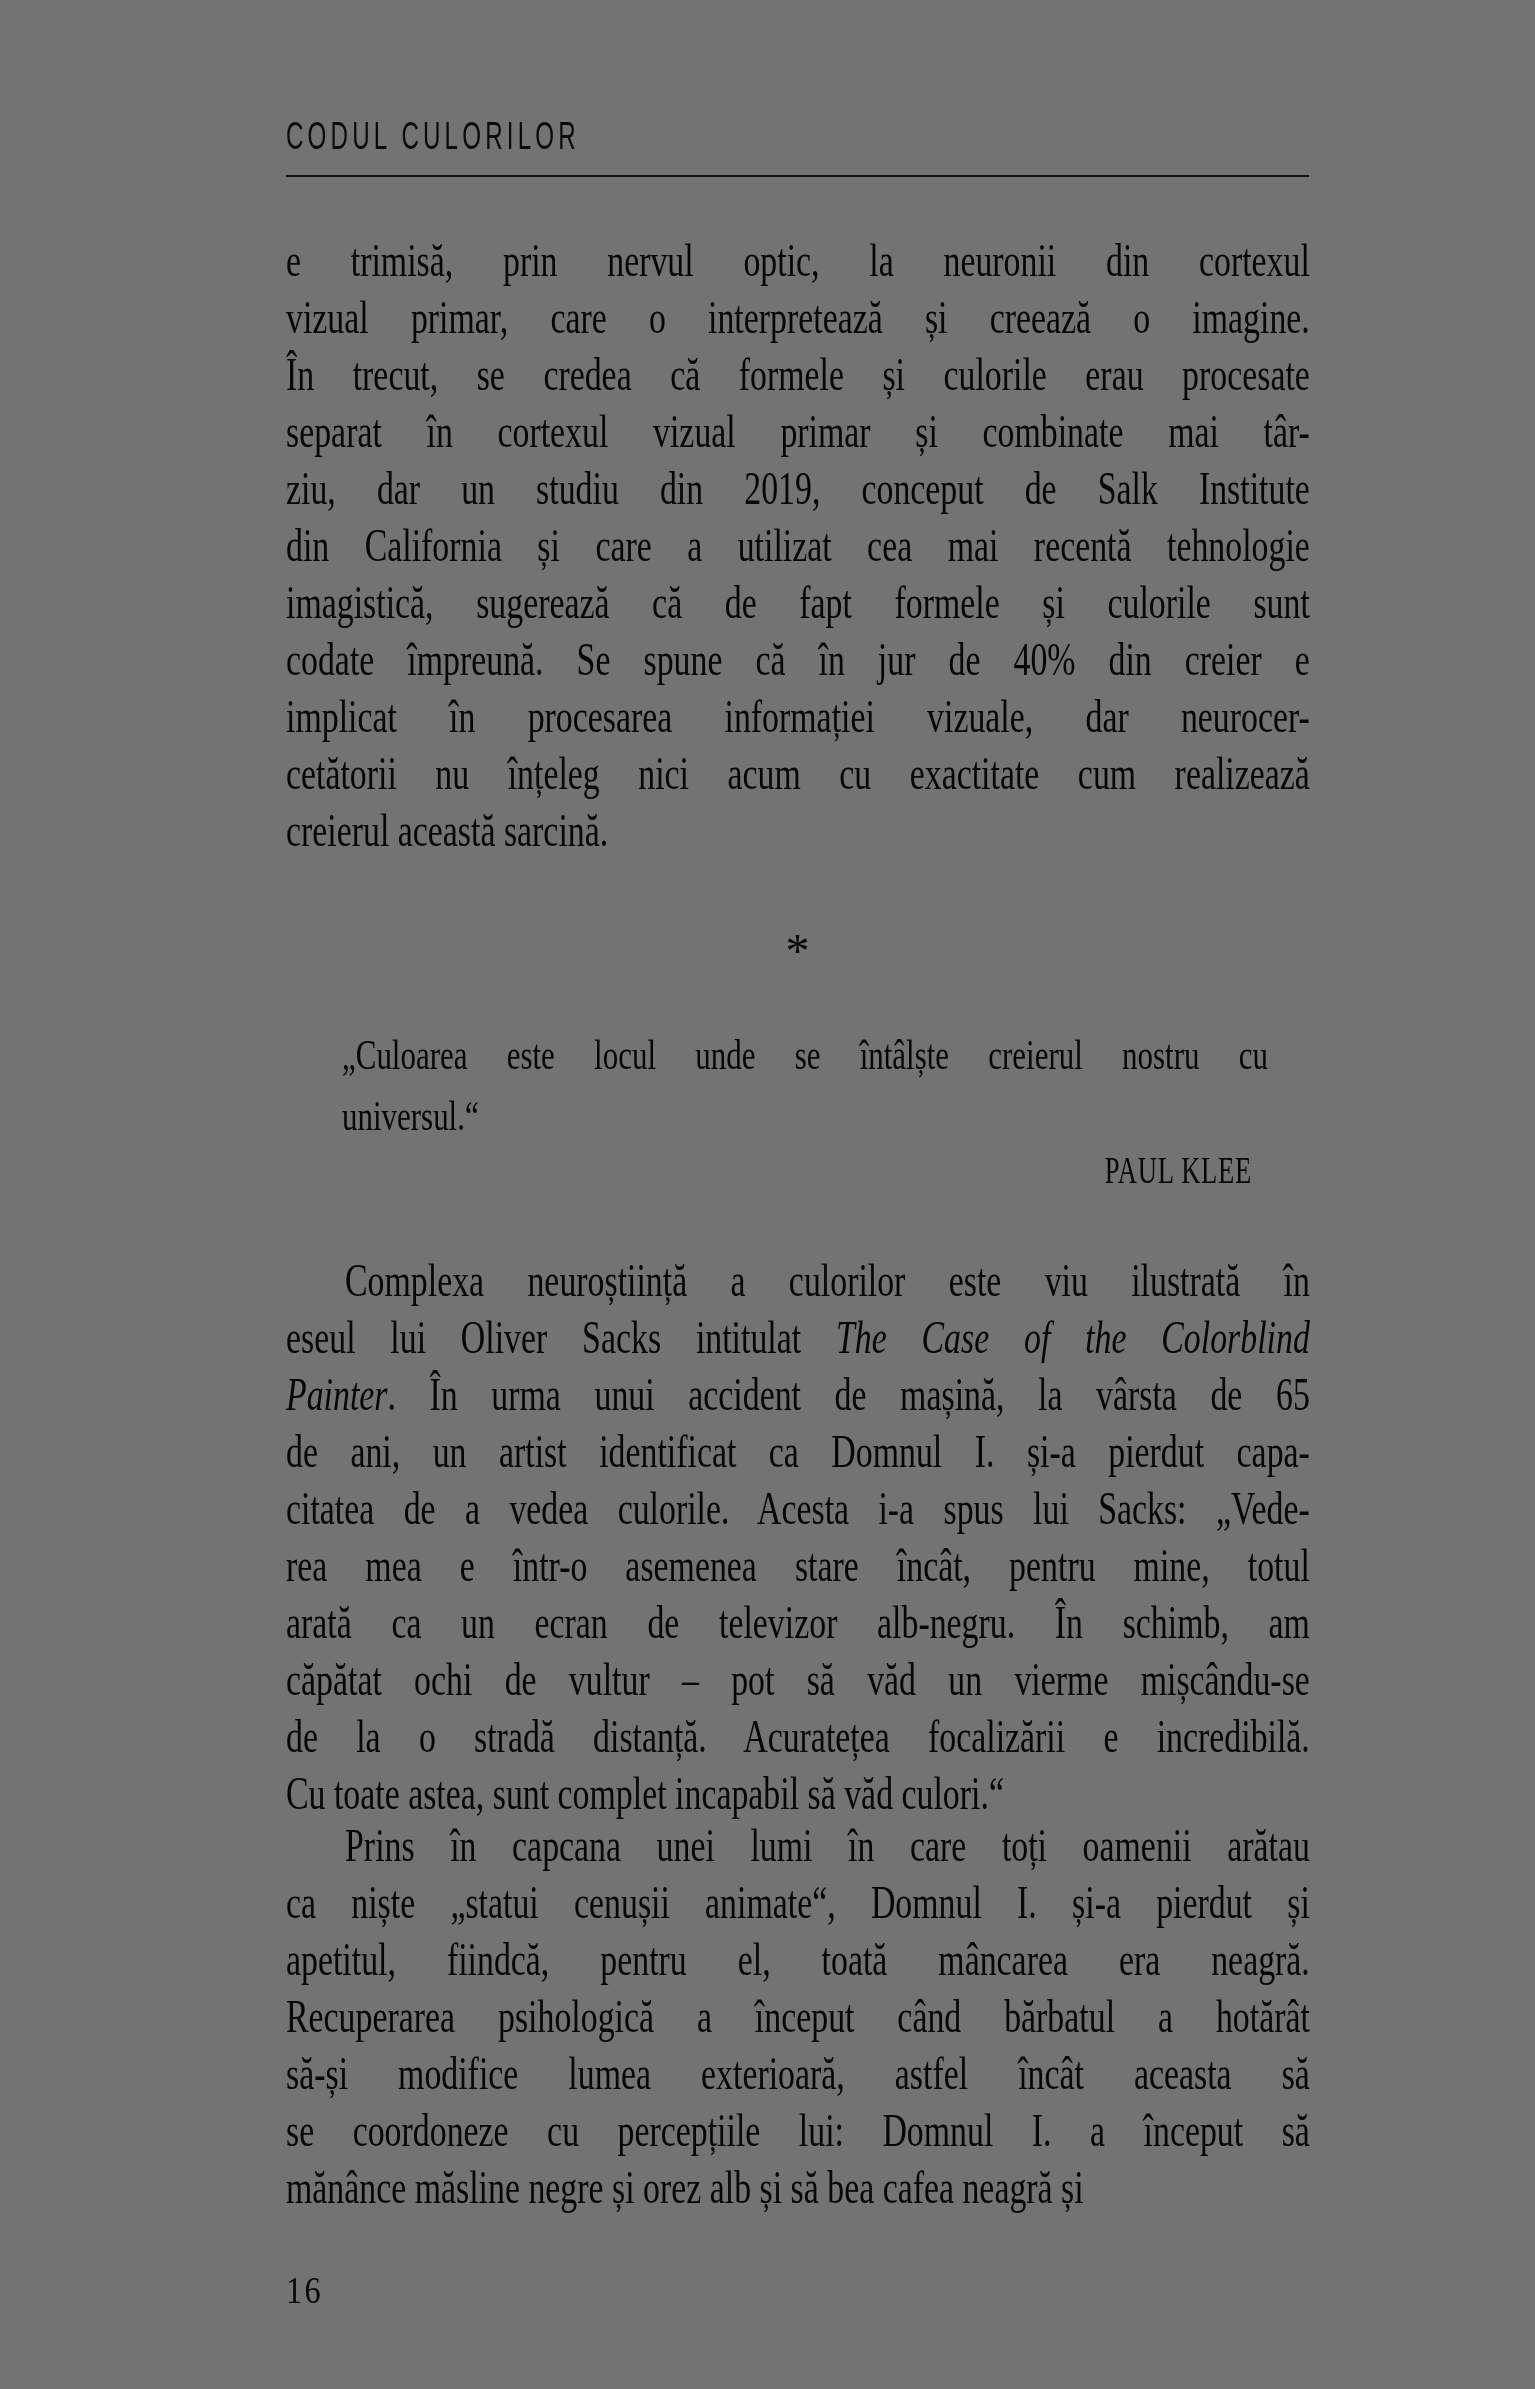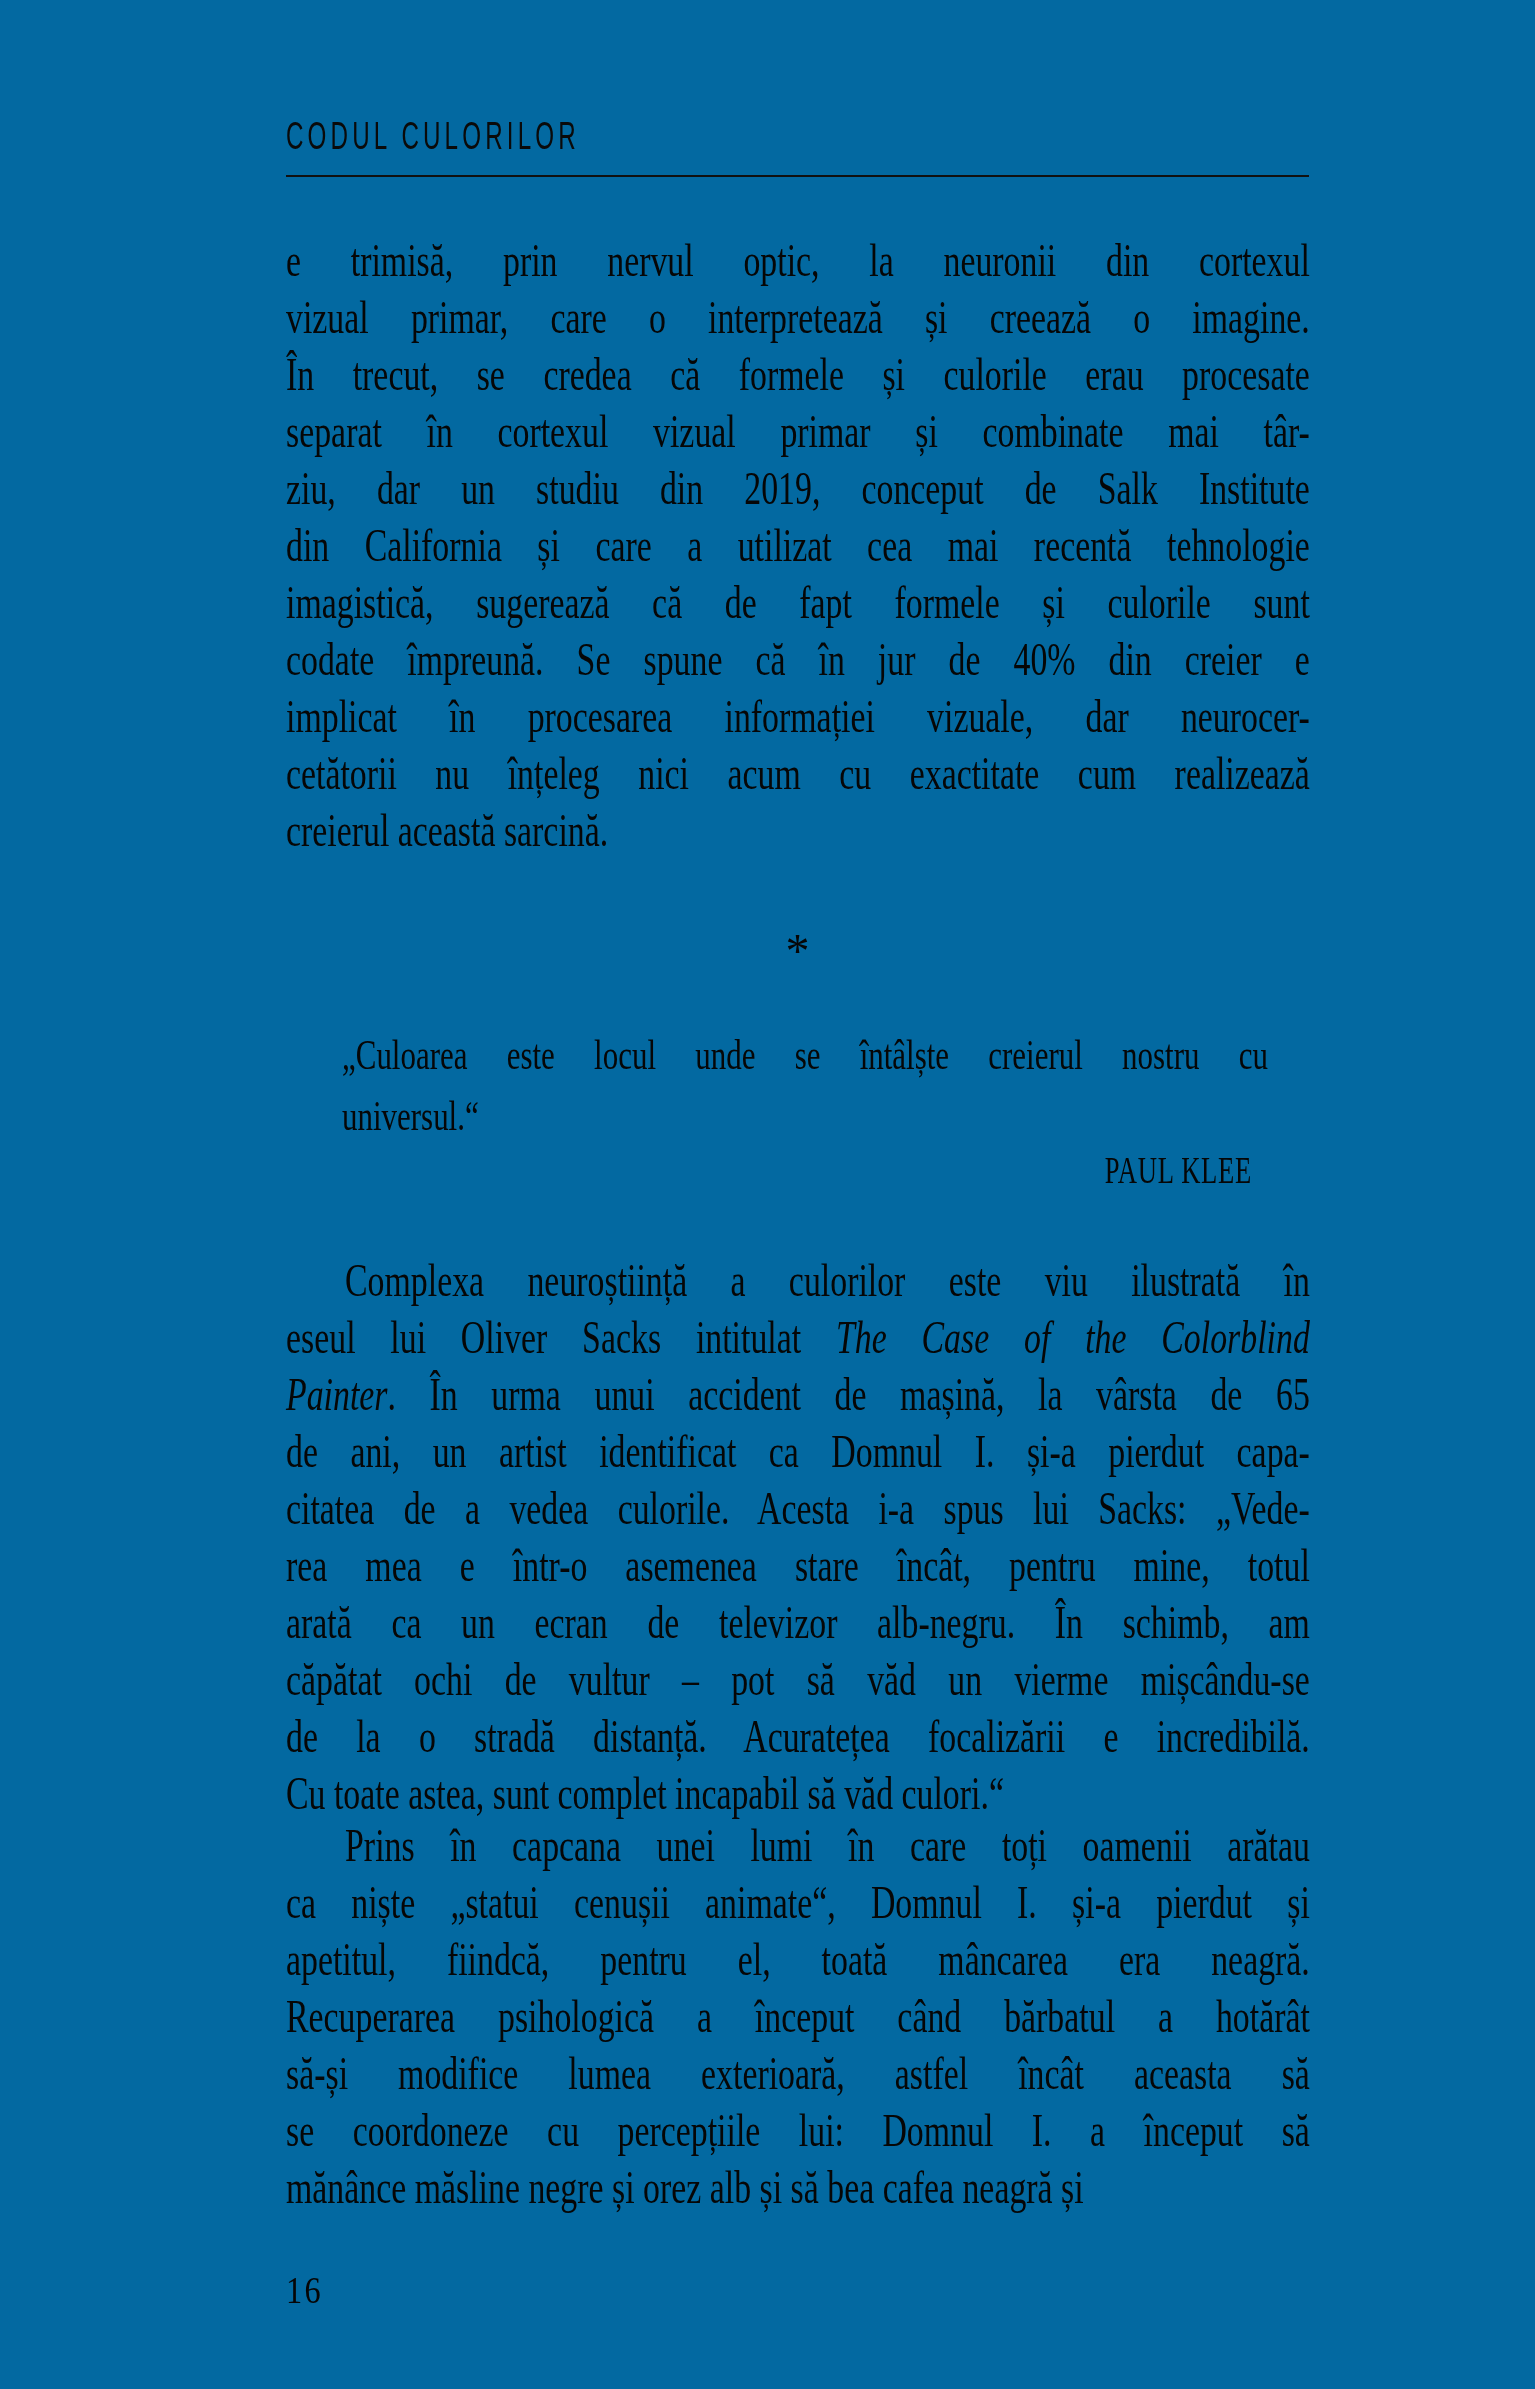--- a/index.html
+++ b/index.html
@@ -13,21 +13,21 @@
     position: relative;
     font-family: "Liberation Serif", "DejaVu Serif", serif;
     color: #060606;
     overflow: hidden;
   }
   .page {
     position: absolute;
     left: 0; top: 0;
     width: 1536px;
     height: 2389px;
-    background: #0369a1;
+    background: #737373;
   }
 
   
   #header-title {
     position: absolute;
     left: 286px;
     top: 116px;
     font-family: "Liberation Sans", "DejaVu Sans", sans-serif;
     font-size: 39px;
     line-height: 39px;

